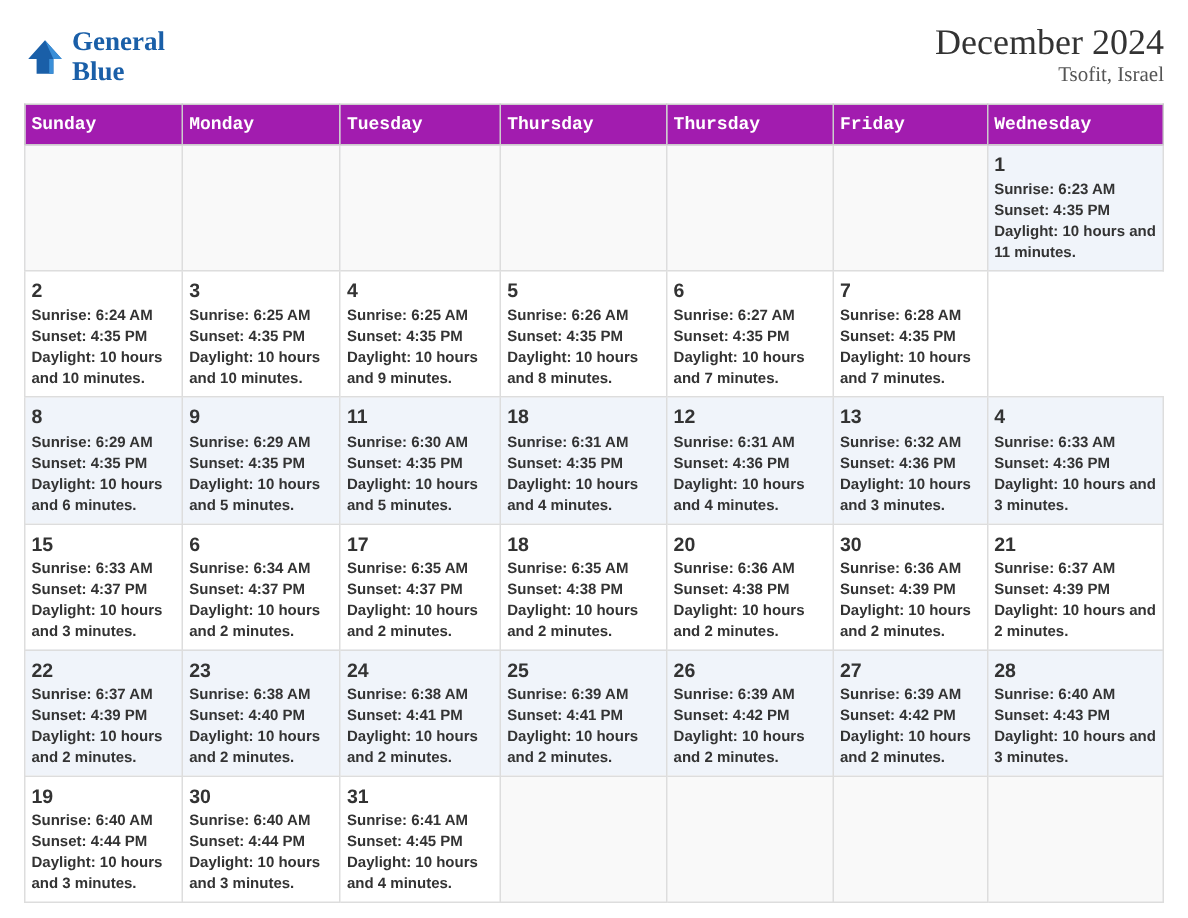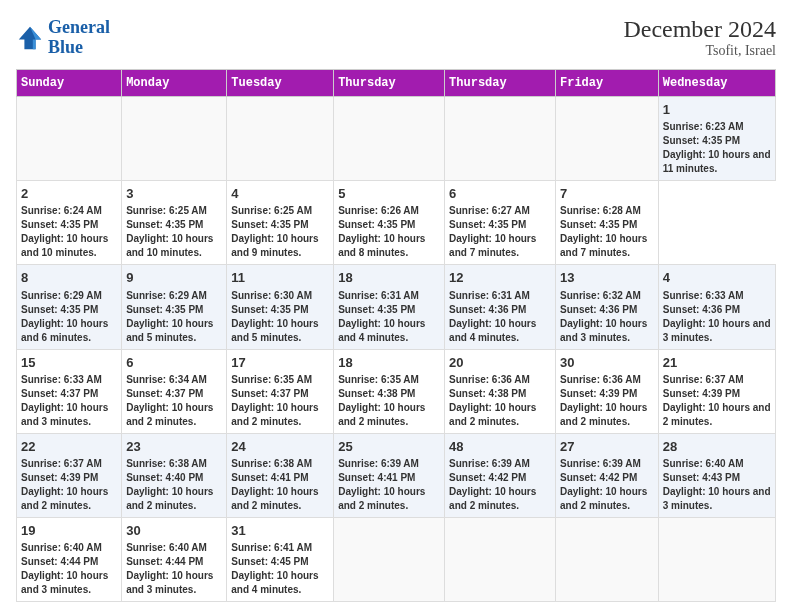--- a/index.html
+++ b/index.html
@@ -237,21 +237,21 @@
         </td>
         <td>
           <span class="day-num">24</span>
           <div class="day-info">Sunrise: 6:38 AM<br>Sunset: 4:41 PM<br>Daylight: 10 hours and 2 minutes.</div>
         </td>
         <td>
           <span class="day-num">25</span>
           <div class="day-info">Sunrise: 6:39 AM<br>Sunset: 4:41 PM<br>Daylight: 10 hours and 2 minutes.</div>
         </td>
         <td>
-          <span class="day-num">48</span>
+          <span class="day-num">26</span>
           <div class="day-info">Sunrise: 6:39 AM<br>Sunset: 4:42 PM<br>Daylight: 10 hours and 2 minutes.</div>
         </td>
         <td>
           <span class="day-num">27</span>
           <div class="day-info">Sunrise: 6:39 AM<br>Sunset: 4:42 PM<br>Daylight: 10 hours and 2 minutes.</div>
         </td>
         <td>
           <span class="day-num">28</span>
           <div class="day-info">Sunrise: 6:40 AM<br>Sunset: 4:43 PM<br>Daylight: 10 hours and 3 minutes.</div>
         </td>

